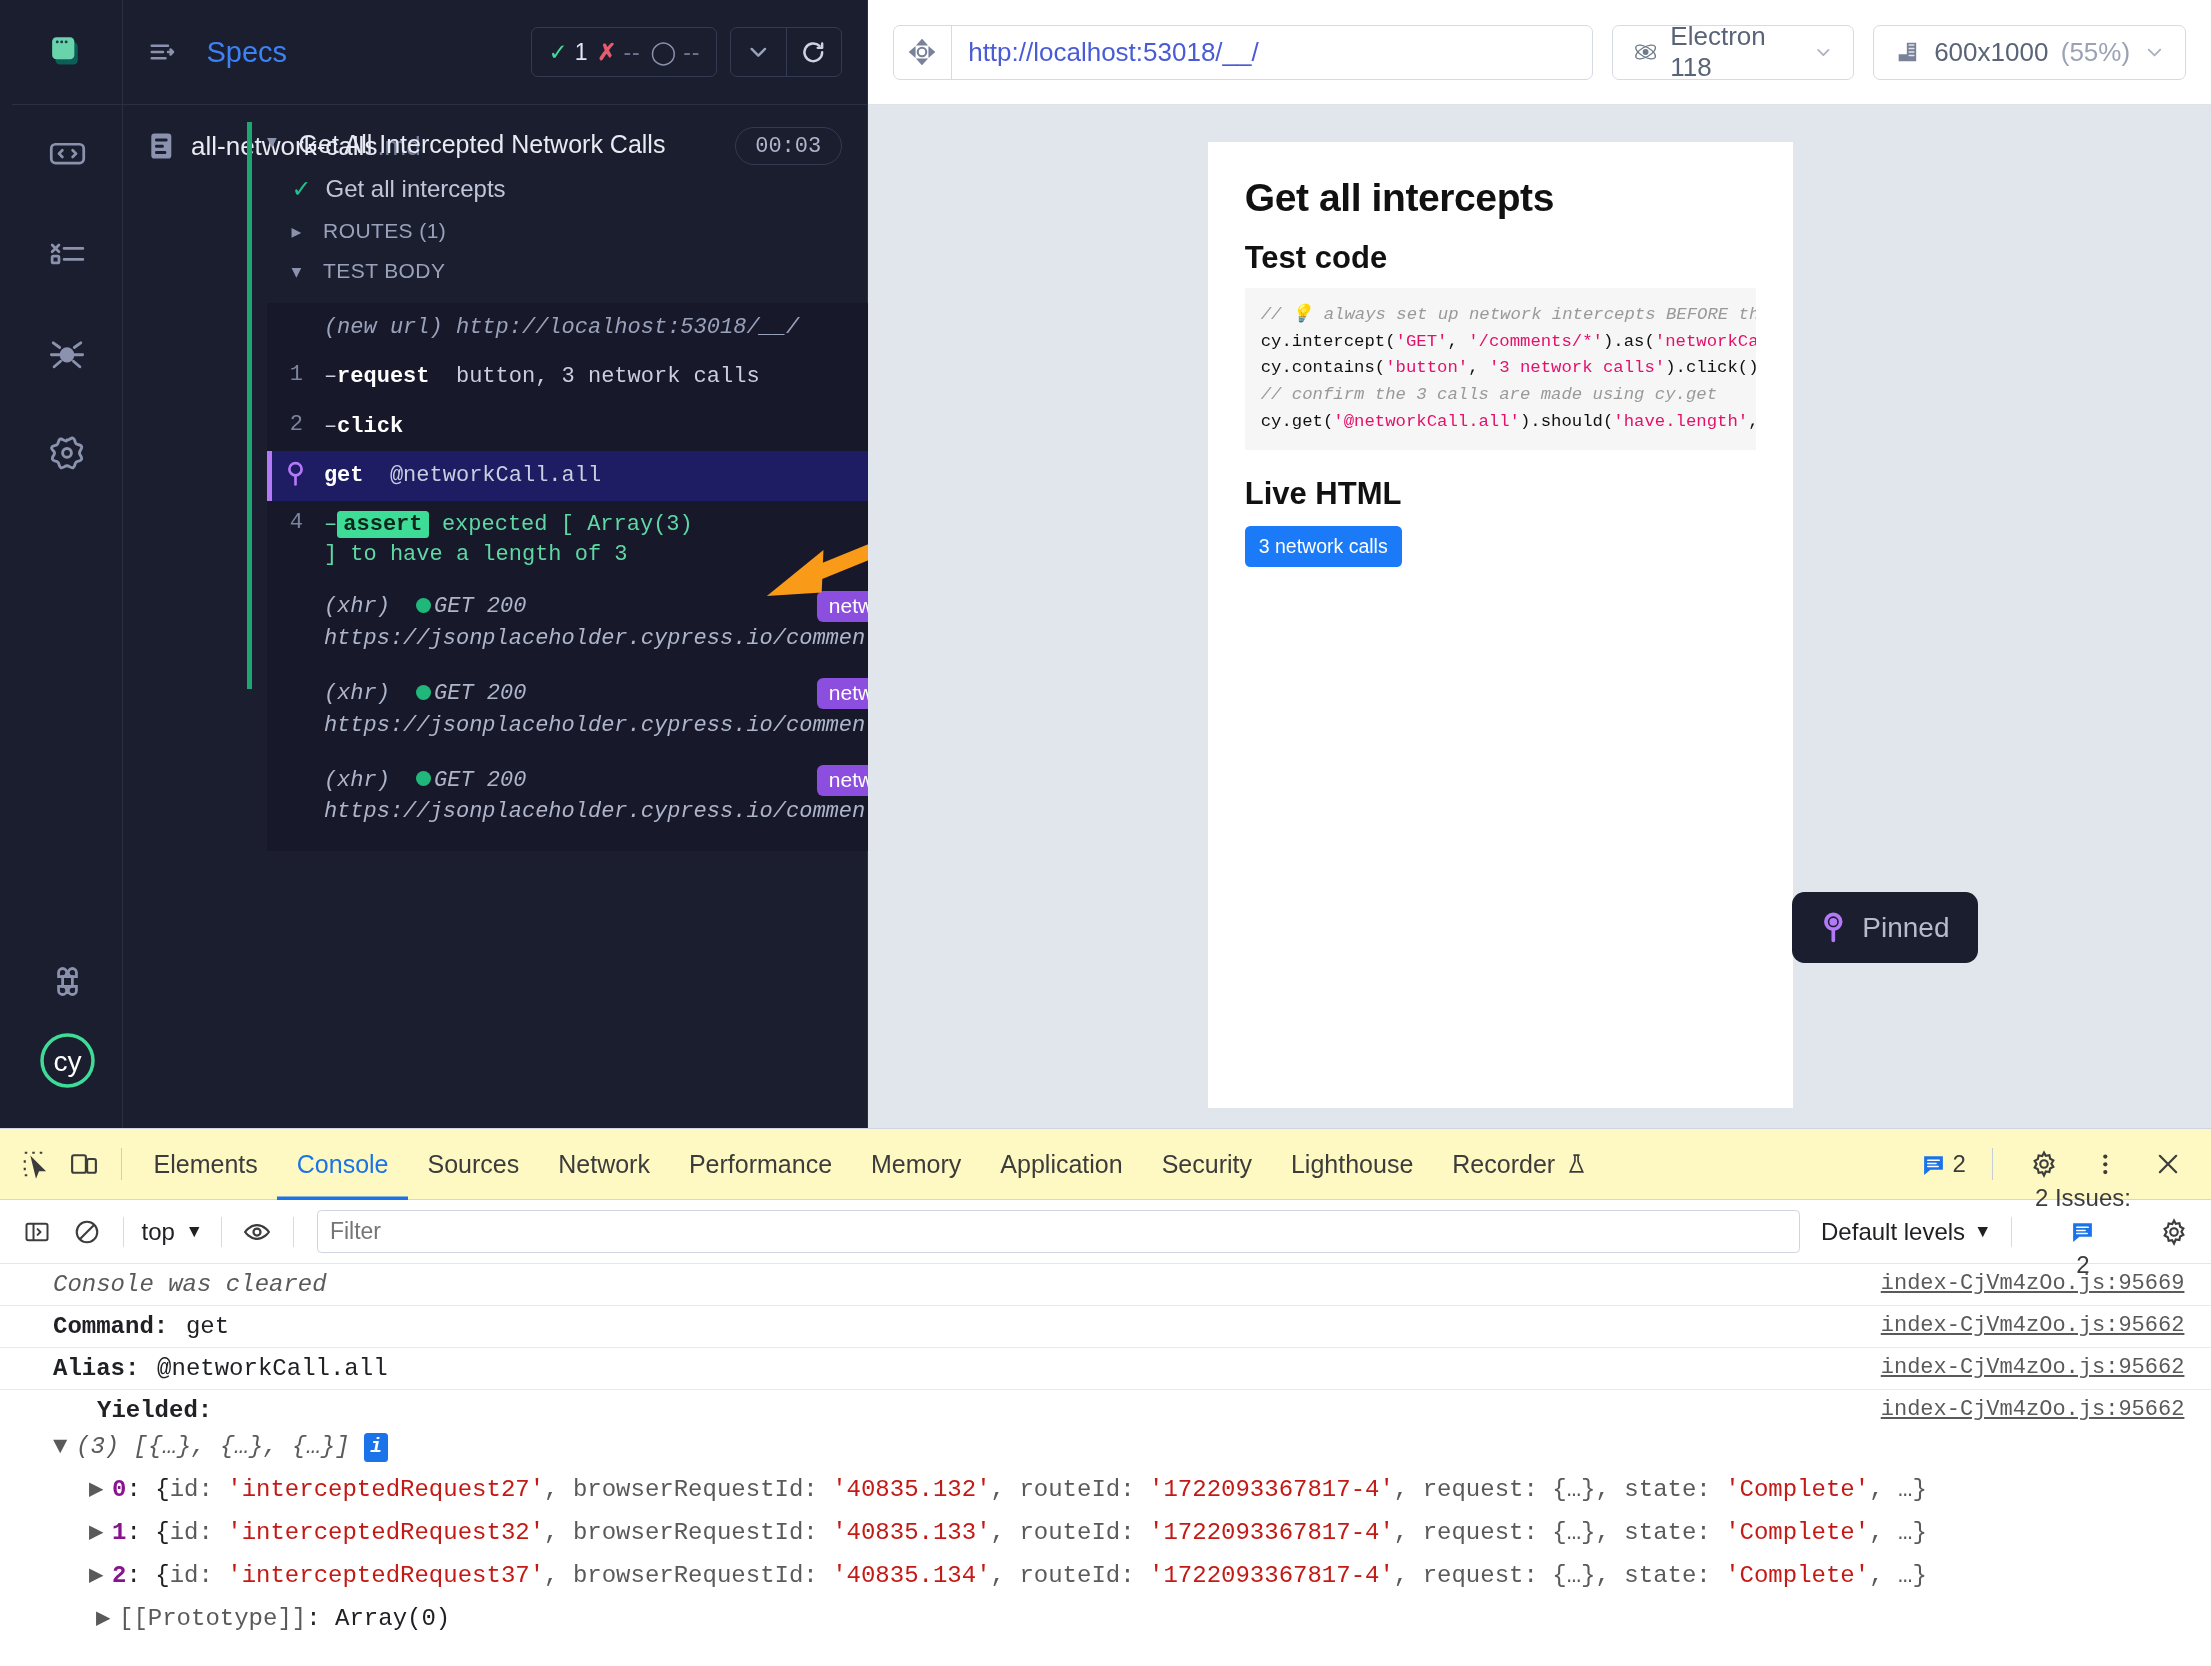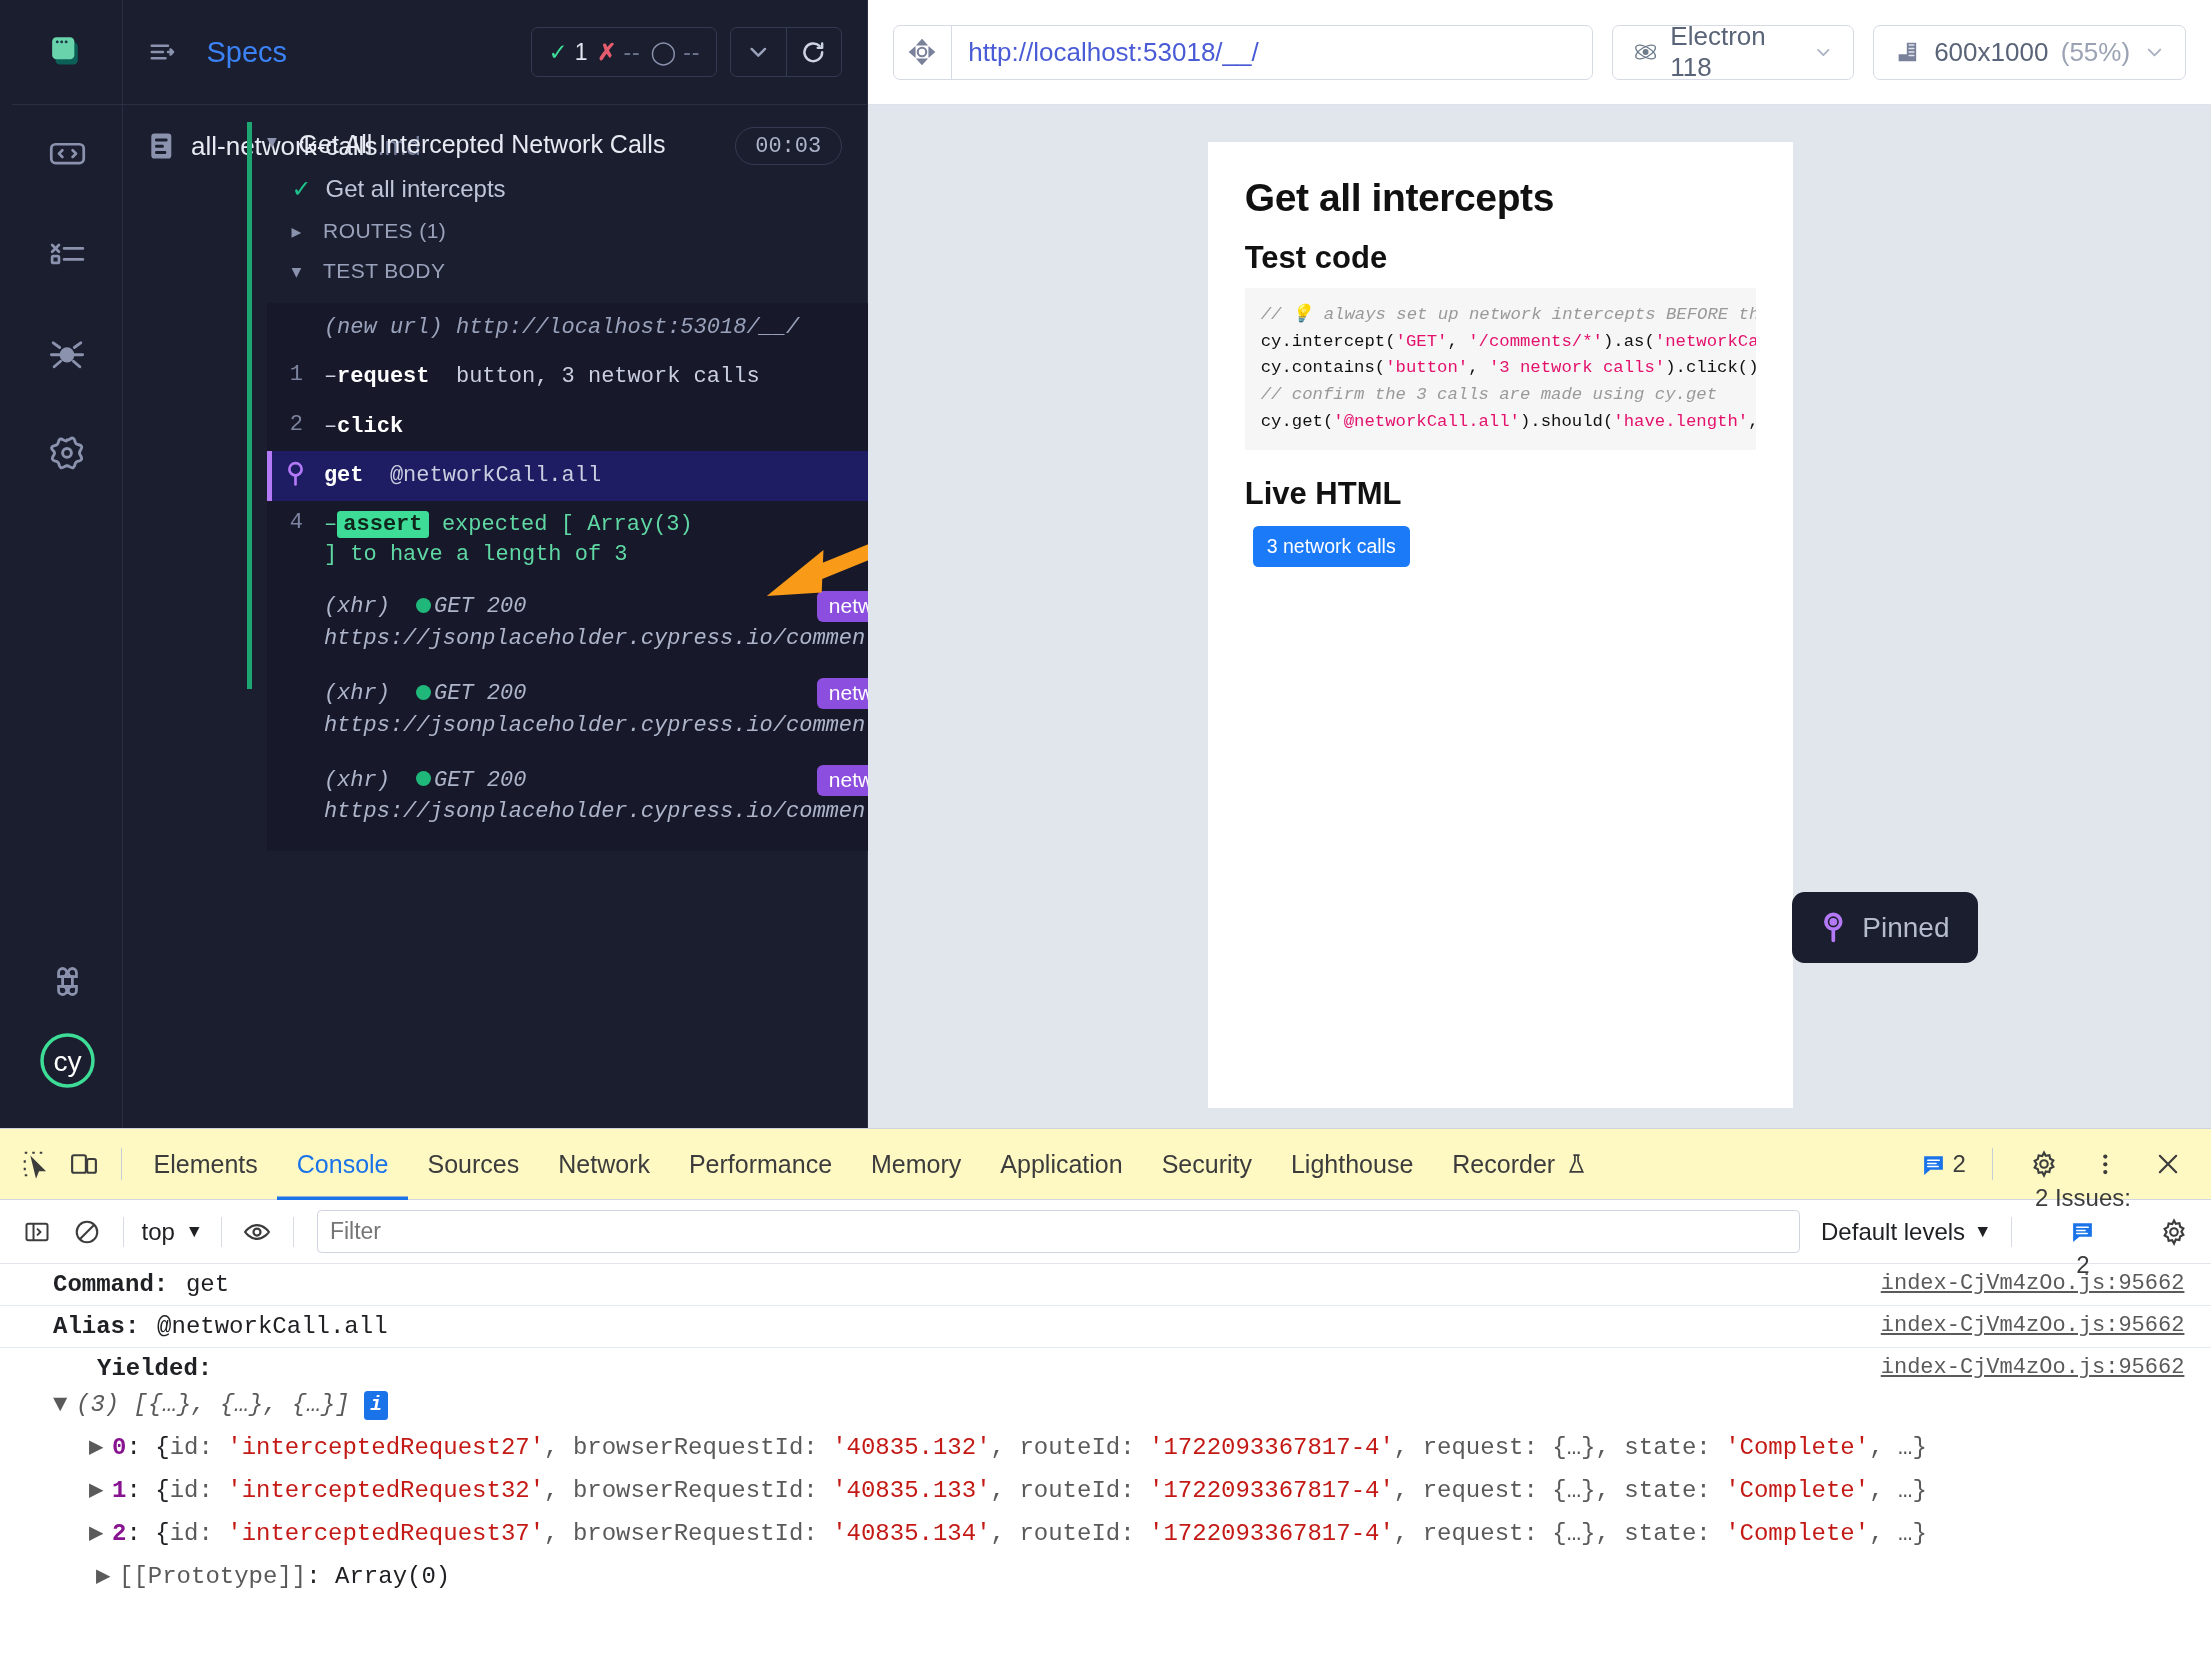--- a/index.html
+++ b/index.html
@@ -88,21 +88,21 @@
   #appframe { position:absolute; left:340px; top:142px; width:585px; height:966px; background:#fff; }
   #appframe .inner { padding:34px 37px; }
   #app-h1 { font-size:39px; color:#111; font-weight:bold; letter-spacing:-0.4px; }
   #app-h2 { font-size:31px; color:#111; font-weight:bold; margin-top:19.5px; }
   #codeblock { background:#f6f6f6; margin-top:12.4px; padding:14px 16px; font-family:"Liberation Mono", monospace;
      font-size:17.3px; line-height:1.55; color:#111; white-space:pre; overflow:hidden;}
   .c-com { color:#999; font-style:italic; }
   .c-str { color:#e3116c; }
   #app-h3 { font-size:31px; color:#111; font-weight:bold; margin-top:26.6px; }
   #netbtn { margin-top:14px; background:#1a7af8; color:#fff; border:0; border-radius:5.3px;
-     padding:8.9px 14px; font-size:19.5px; font-family:"Liberation Sans",sans-serif;margin-left:8px; }
+     padding:8.9px 14px; font-size:19.5px; font-family:"Liberation Sans",sans-serif; }
   #pinned { position:absolute; left:924px; top:892px; background:#1b1e2e; border-radius:12.4px;
      display:flex; align-items:center; gap:16px; padding:19.5px 28px; }
   #pinned .lbl { color:#b6bccd; font-size:28px; }
 
   
   #devtools { position:absolute; left:0; top:1128px; width:2211px; height:539px; background:#fff;
      border-top:0.9px solid #cfd4e0; font-family:"Liberation Sans", sans-serif; }
   #dt-tabs { height:71px; background:#fef9c3; display:flex; align-items:center; gap:0; padding:0 12.4px;
      border-bottom:0.9px solid #d2d6e2; }
   #dt-tabs .tic { width:48px; height:48px; display:flex; align-items:center; justify-content:center; color:#3b3b3b;}
@@ -502,20 +502,24 @@
     <div class="tbic" style="margin-left:5.3px">
       <svg width="30" height="30" viewBox="0 0 24 24" fill="none" stroke="#3c3c3c" stroke-width="1.7">
         <circle cx="12" cy="12" r="3"></circle>
         <path d="M12 2.8l1.4 2.6 2.9-.5.6 2.9 2.6 1.4-1.6 2.5 1.6 2.5-2.6 1.4-.6 2.9-2.9-.5L12 21.2l-1.4-2.6-2.9.5-.6-2.9-2.6-1.4L6.1 12 4.5 9.5l2.6-1.4.6-2.9 2.9.5z"></path>
       </svg>
     </div>
   </div>
 
   <div id="console">
 
+    <div class="crow">
+      <span class="ital">Console was cleared</span>
+      <span class="src">index-CjVm4zOo.js:95669</span>
+    </div>
 
     <div class="crow">
       <b>Command:</b>
       <span class="val">get</span>
       <span class="src">index-CjVm4zOo.js:95662</span>
     </div>
 
     <div class="crow">
       <b>Alias:</b>
       <span class="val">@networkCall.all</span>

